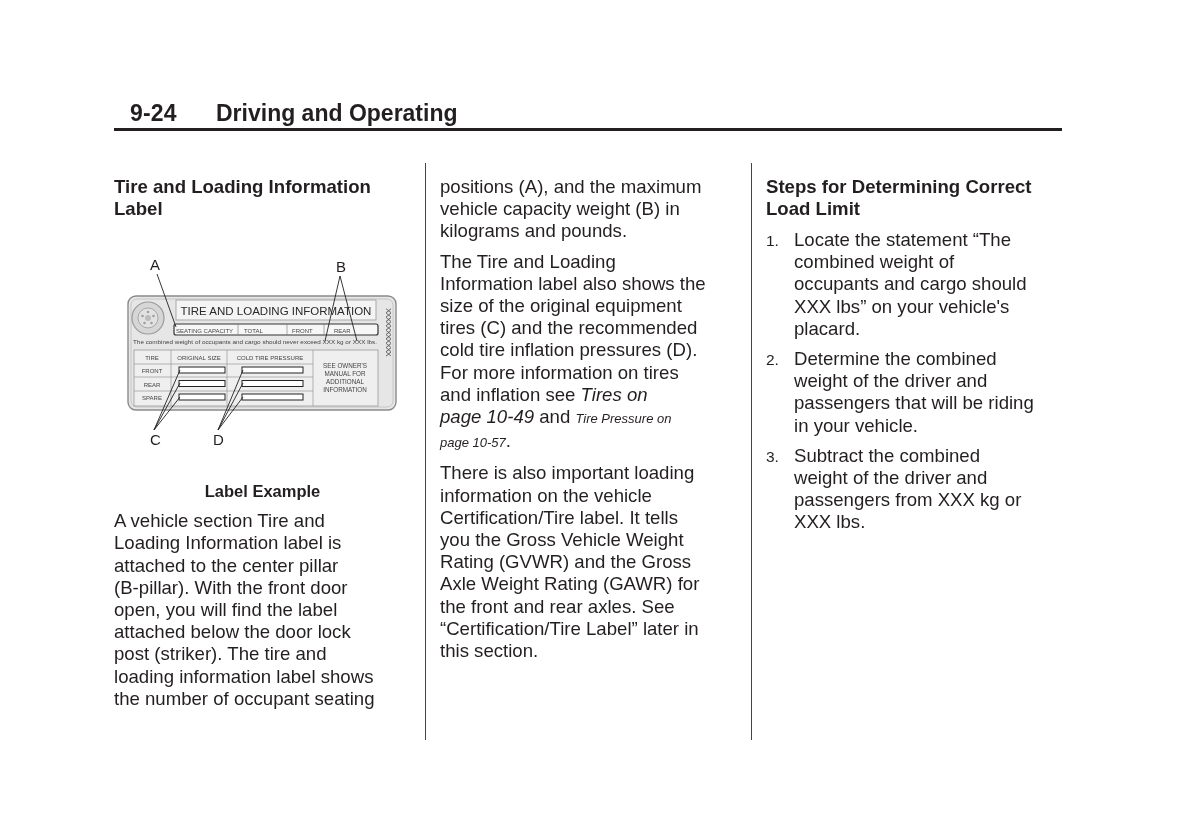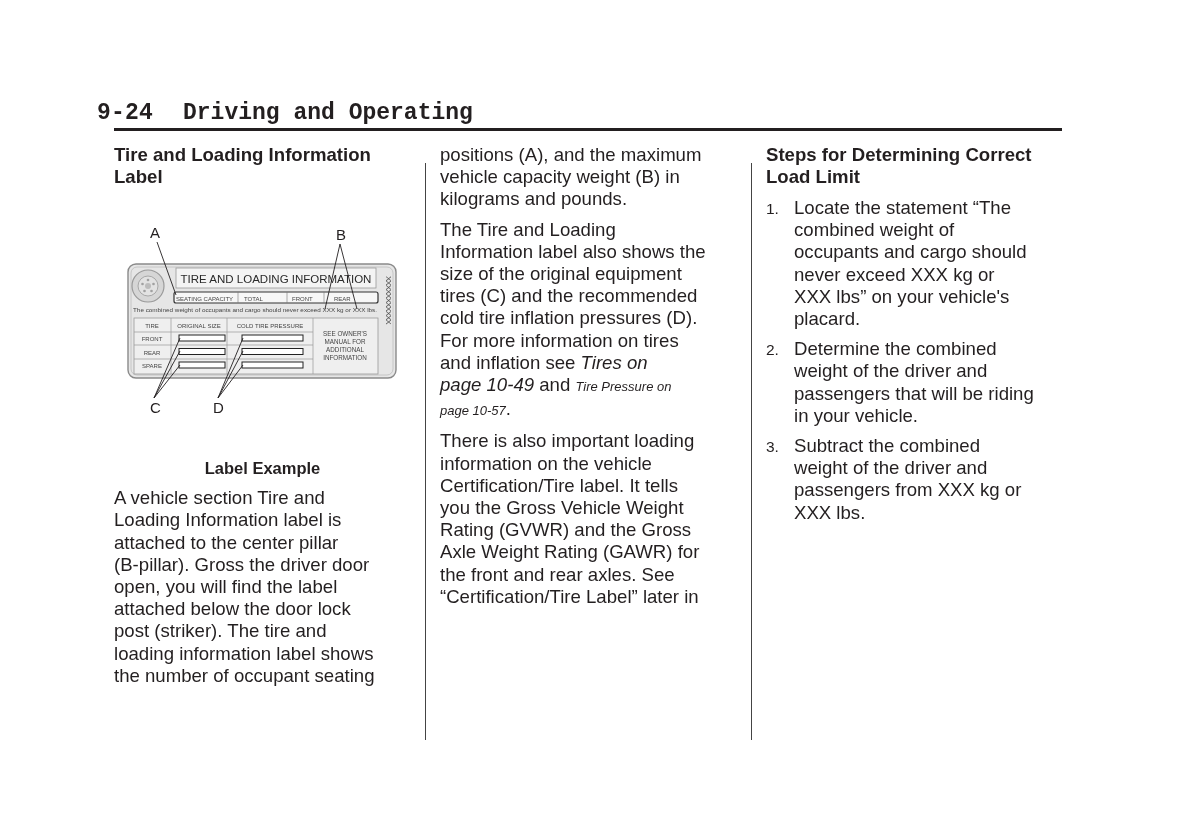--- a/index.html
+++ b/index.html
@@ -1,26 +1,26 @@
 <!DOCTYPE html>
 <html><head>
   <meta charset="utf-8">
   <style>
     * { box-sizing: border-box; margin: 0; padding: 0; }
     html, body { width: 1200px; height: 840px; background: #ffffff; overflow: hidden; }
     body { position: relative; font-family: "Liberation Sans", sans-serif; color: #231f20; }
 
-    .page-header { position: absolute; left: 97px; top: 100px; width: 948px; height: 32px; font-family: Liberation Mono, monospace; }
+    .page-header { position: absolute; left: 130px; top: 100px; width: 948px; height: 32px; }
     .page-num { position: absolute; left: 0; top: 0; font-size: 23px; font-weight: bold; letter-spacing: 0.2px; }
     .page-title { position: absolute; left: 86px; top: 0; font-size: 23px; font-weight: bold; }
     .header-rule { position: absolute; left: 114px; top: 128px; width: 948px; height: 3px; background: #231f20; }
 
     .col-divider { position: absolute; width: 1px; background: #444; top: 163px; height: 577px; }
 
-    .col { position: absolute; top: 144px; font-size: 18.6px; line-height: 22.2px; }
+    .col { position: absolute; top: 176px; font-size: 18.6px; line-height: 22.2px; }
     .col1 { left: 114px; width: 300px; }
     .col2 { left: 440px; width: 300px; }
     .col3 { left: 766px; width: 300px; }
 
     .heading { font-weight: bold; font-size: 18.6px; line-height: 22px; }
     .para { margin-top: 8px; }
     .caption { font-weight: bold; font-size: 16.5px; text-align: center; width: 297px; margin-top: 0; }
     i { font-style: italic; text-align: center; }
     .small-ital { font-size: 13px; font-style: italic; }
 
@@ -125,27 +125,27 @@
         <line x1="40" y1="180" x2="66" y2="120"></line>
         <line x1="40" y1="180" x2="66" y2="133"></line>
         <line x1="40" y1="180" x2="66" y2="147"></line>
         <line x1="104" y1="180" x2="129" y2="120"></line>
         <line x1="104" y1="180" x2="129" y2="133"></line>
         <line x1="104" y1="180" x2="129" y2="147"></line>
       </g>
     </svg>
   </div>
 
-  <div class="caption" style="margin-top:39px;">Label Example</div>
+  <div class="caption" style="margin-top:30px;">Label Example</div>
 
   <div class="para" style="margin-top:8px;">
     <span class="line">A vehicle section Tire and</span>
     <span class="line">Loading Information label is</span>
     <span class="line">attached to the center pillar</span>
-    <span class="line">(B-pillar). Gross the driver door</span>
+    <span class="line">(B-pillar). With the front door</span>
     <span class="line">open, you will find the label</span>
     <span class="line">attached below the door lock</span>
     <span class="line">post (striker). The tire and</span>
     <span class="line">loading information label shows</span>
     <span class="line">the number of occupant seating</span>
   </div>
 </div>
 
 <div class="col col2">
   <div>
@@ -168,36 +168,36 @@
 
   <div class="para">
     <span class="line">There is also important loading</span>
     <span class="line">information on the vehicle</span>
     <span class="line">Certification/Tire label. It tells</span>
     <span class="line">you the Gross Vehicle Weight</span>
     <span class="line">Rating (GVWR) and the Gross</span>
     <span class="line">Axle Weight Rating (GAWR) for</span>
     <span class="line">the front and rear axles. See</span>
     <span class="line">“Certification/Tire Label” later in</span>
+    <span class="line">this section.</span>
   </div>
 </div>
 
 <div class="col col3">
   <div class="heading">
     <span class="line">Steps for Determining Correct</span>
     <span class="line">Load Limit</span>
   </div>
 
   <ol class="steps">
     <li>
       <span class="num">1.</span>
       <span class="line">Locate the statement “The</span>
       <span class="line">combined weight of</span>
       <span class="line">occupants and cargo should</span>
-      <span class="line">never exceed XXX kg or</span>
       <span class="line">XXX lbs” on your vehicle's</span>
       <span class="line">placard.</span>
     </li>
     <li>
       <span class="num">2.</span>
       <span class="line">Determine the combined</span>
       <span class="line">weight of the driver and</span>
       <span class="line">passengers that will be riding</span>
       <span class="line">in your vehicle.</span>
     </li>

